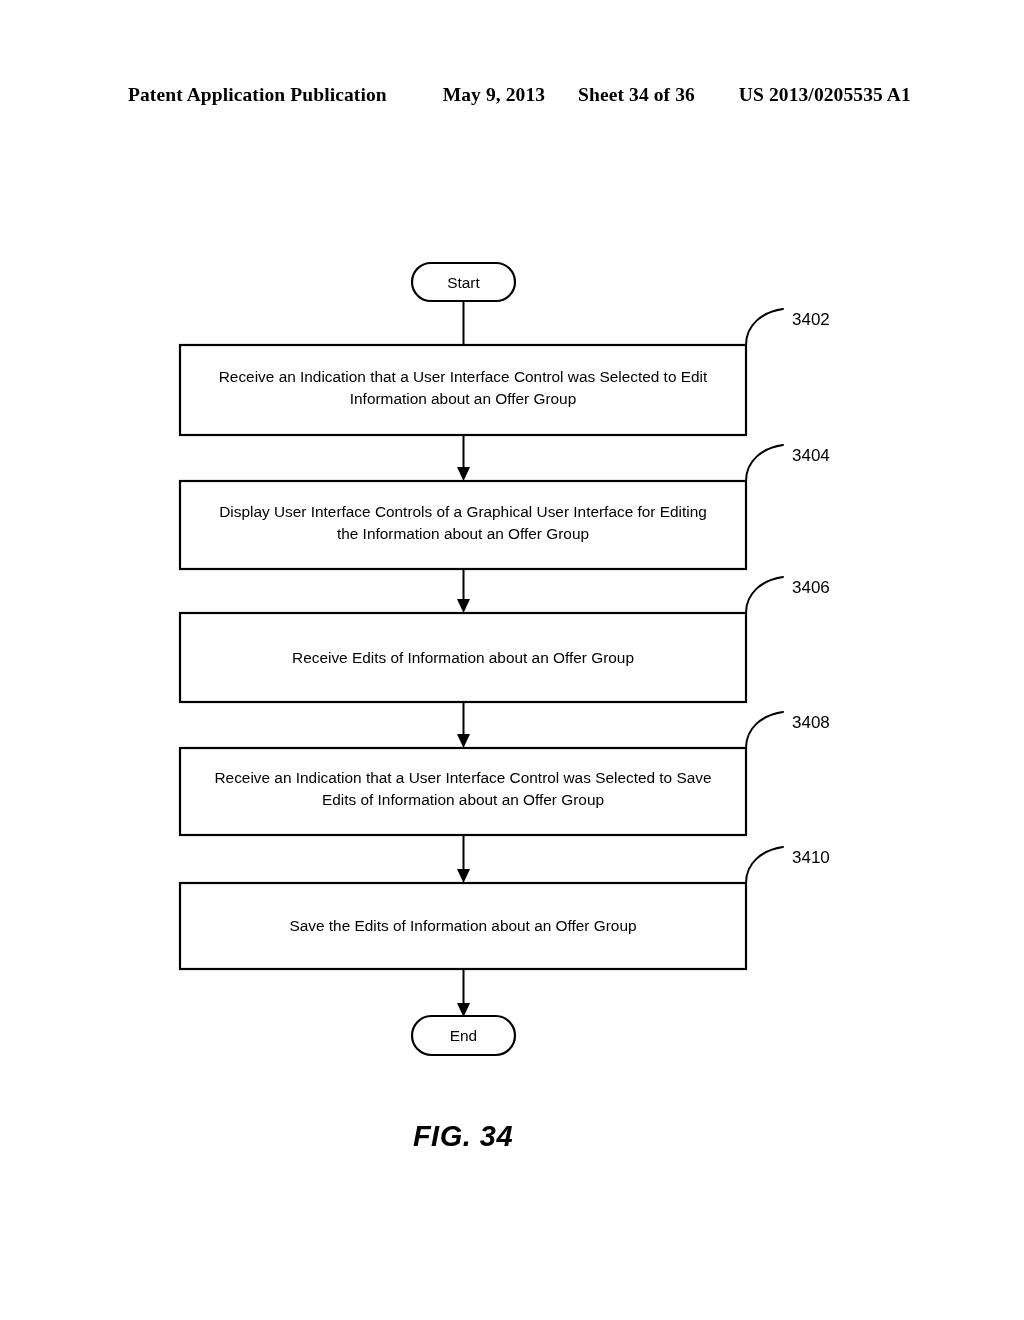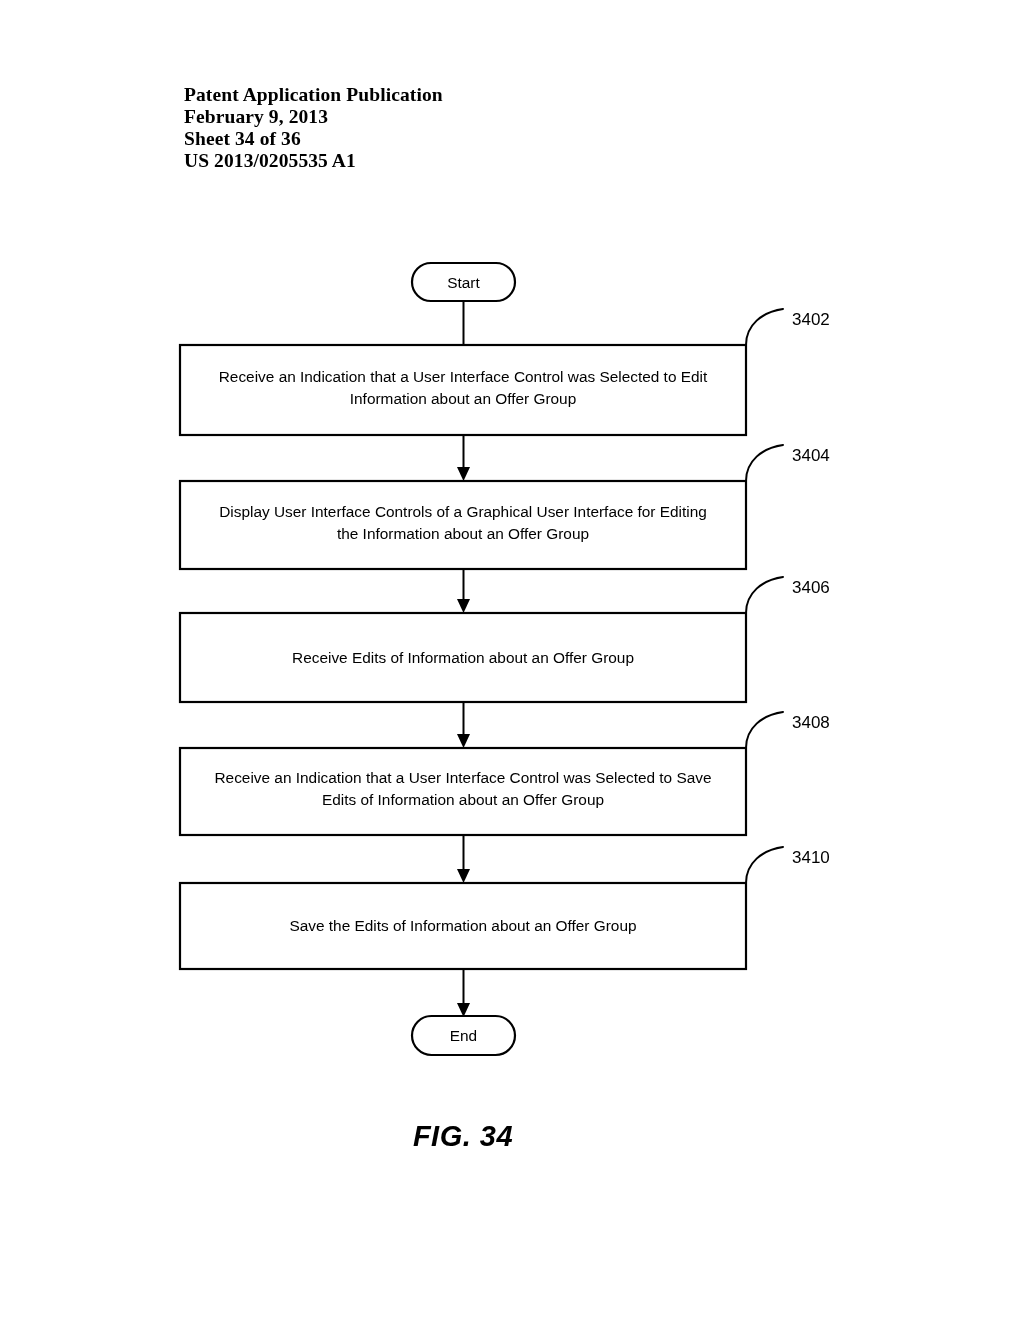--- a/index.html
+++ b/index.html
@@ -22,25 +22,24 @@
     top: 84px;
     left: 128px;
     width: 768px;
     display: flex;
     align-items: baseline;
     font-family: "Liberation Serif", serif;
     font-weight: bold;
     font-size: 19.5px;
     letter-spacing: 0.1px;
     white-space: nowrap;
-    flex-direction: column;
   }
   .hdr-pub       { }
   .hdr-date      { margin-left: 56px; }
-  .hdr-sheet     { margin-left: 20px; }
+  .hdr-sheet     { margin-left: 33px; }
   .hdr-patno     { margin-left: 44px; }
 
   
   .figure {
     position: absolute;
     top: 0;
     left: 0;
     width: 846px;
     height: 1320px;
   }
@@ -98,21 +97,21 @@
     font-size: 29px;
     fill: #000000;
     letter-spacing: 0.5px;
   }
 </style>
 </head>
 <body>
 
 <div class="page-header">
   <span class="hdr-pub">Patent Application Publication</span>
-  <span class="hdr-date">February 9, 2013</span>
+  <span class="hdr-date">May 9, 2013</span>
   <span class="hdr-sheet">Sheet 34 of 36</span>
   <span class="hdr-patno">US 2013/0205535 A1</span>
 </div>
 
 <div class="figure">
   <svg width="1024" height="1320" viewBox="0 0 1024 1320" xmlns="http://www.w3.org/2000/svg">
 
     <g>
       <rect class="term-outline" x="412" y="263" width="103" height="38" rx="19" ry="19"></rect>
       <text class="term-text" x="463.5" y="288" text-anchor="middle">Start</text>

